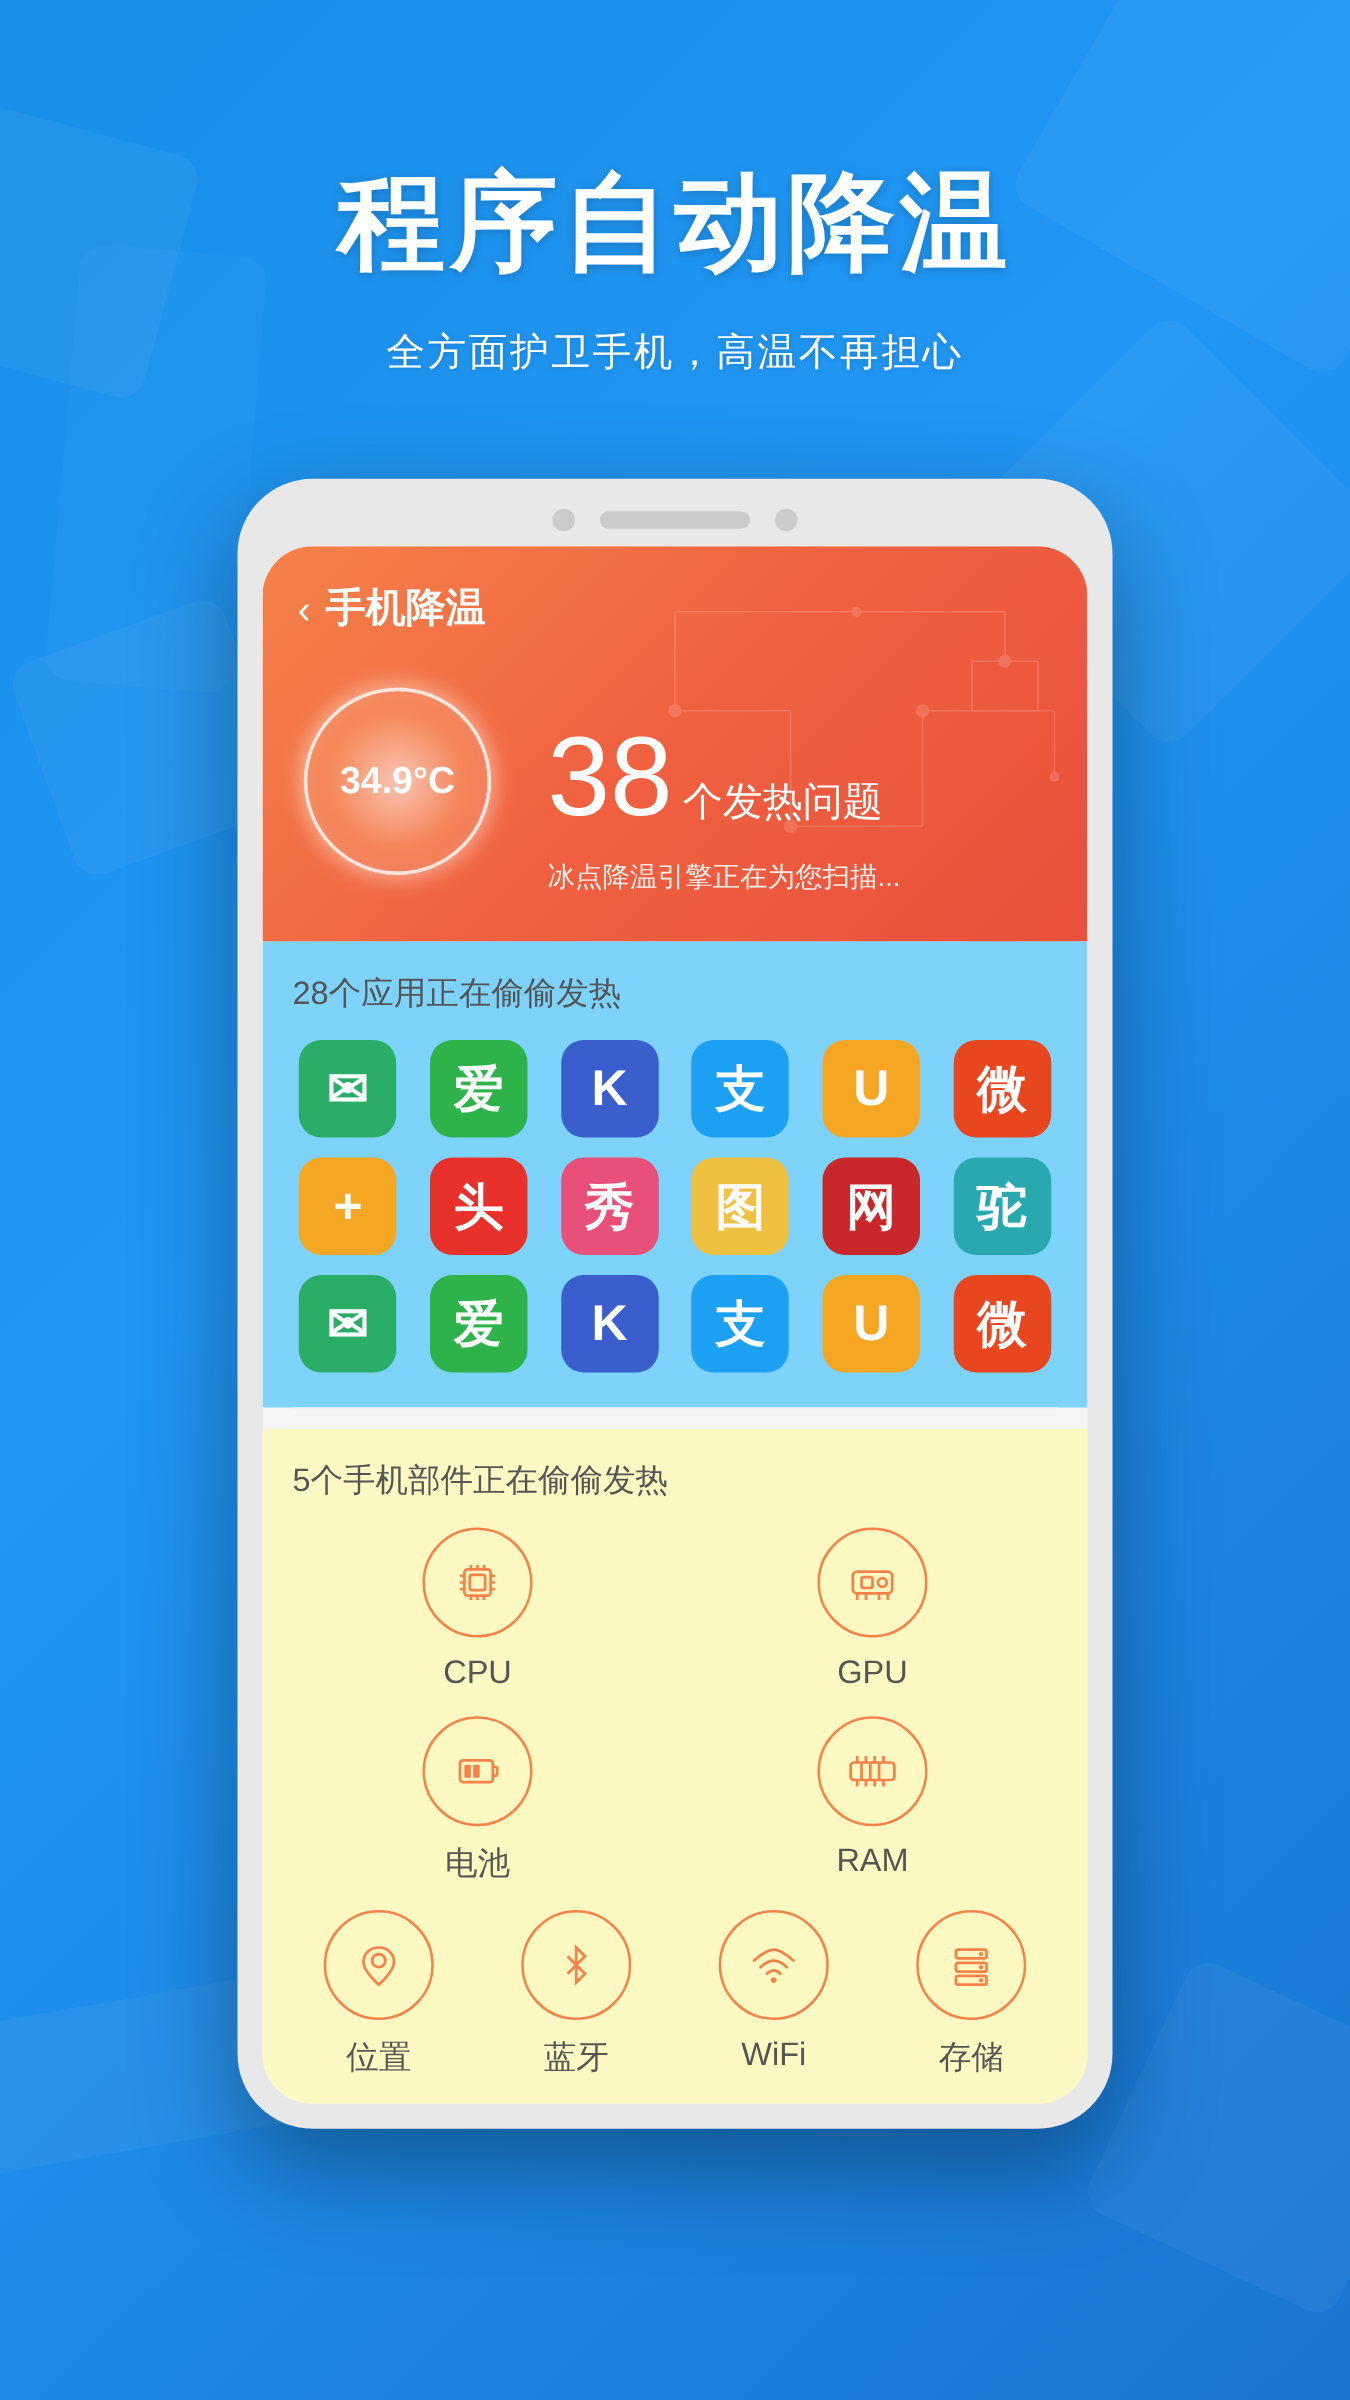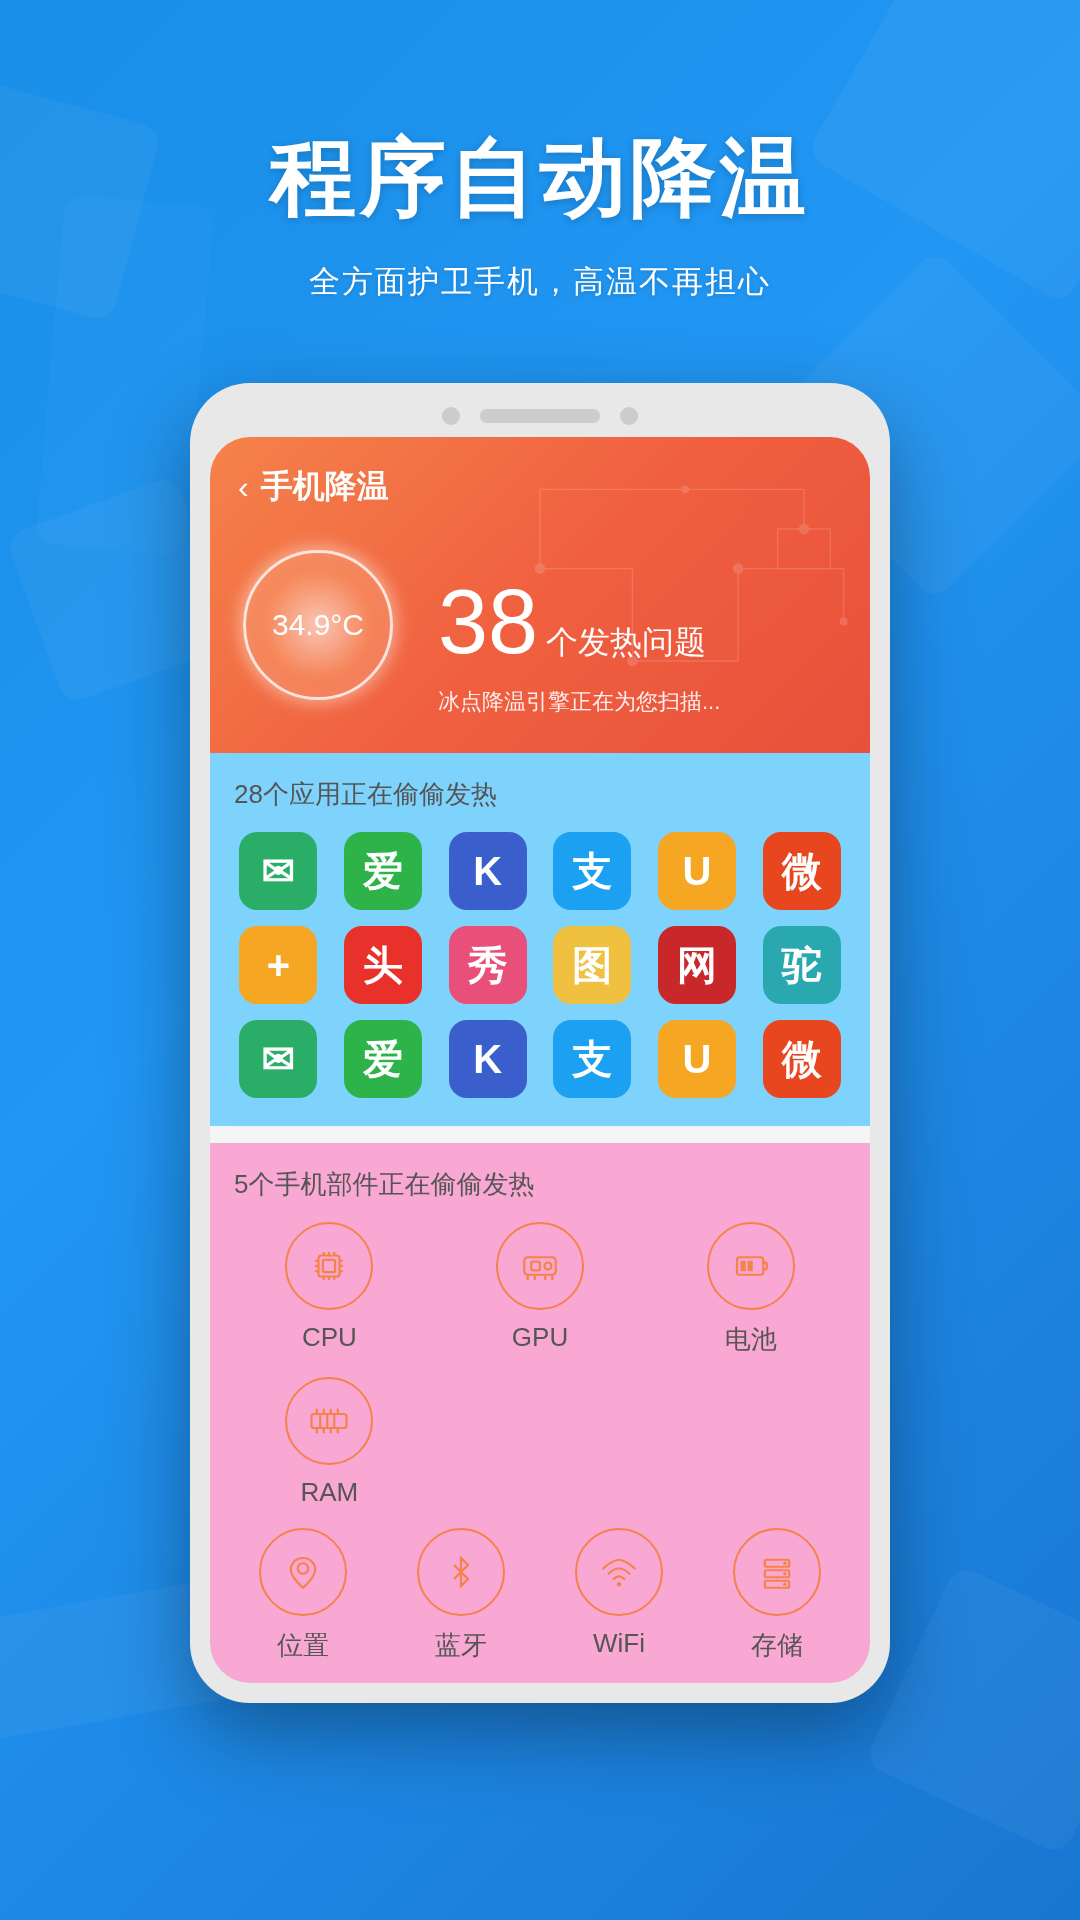--- a/index.html
+++ b/index.html
@@ -155,21 +155,21 @@
       border-radius: 50%;
       border: 3px solid rgba(255,255,255,0.8);
       box-shadow: 0 0 20px rgba(255,255,255,0.5), inset 0 0 20px rgba(255,255,255,0.2);
     }
 
     .temp-value {
       position: relative;
       z-index: 2;
       color: white;
       font-size: 30px;
-      font-weight: normal;
+      font-weight: bold;
       text-align: left;
     }
 
     
     .temp-info {
       color: white;
     }
 
     .temp-count {
       font-size: 90px;
@@ -234,28 +234,28 @@
       display: flex;
       align-items: center;
       justify-content: center;
       font-size: 40px;
       color: white;
       font-weight: bold;
     }
 
     
     .hardware-section {
-      background: #f9a8d4;
+      background: #fef9c3;
       padding: 24px 24px 20px;
       margin-top: 16px;
     }
 
     .hw-grid {
       display: grid;
-      grid-template-columns: repeat(3, 1fr);
+      grid-template-columns: repeat(2, 1fr);
       gap: 20px;
       margin-top: 20px;
     }
 
     .hw-item {
       display: flex;
       flex-direction: column;
       align-items: center;
       gap: 12px;
     }

